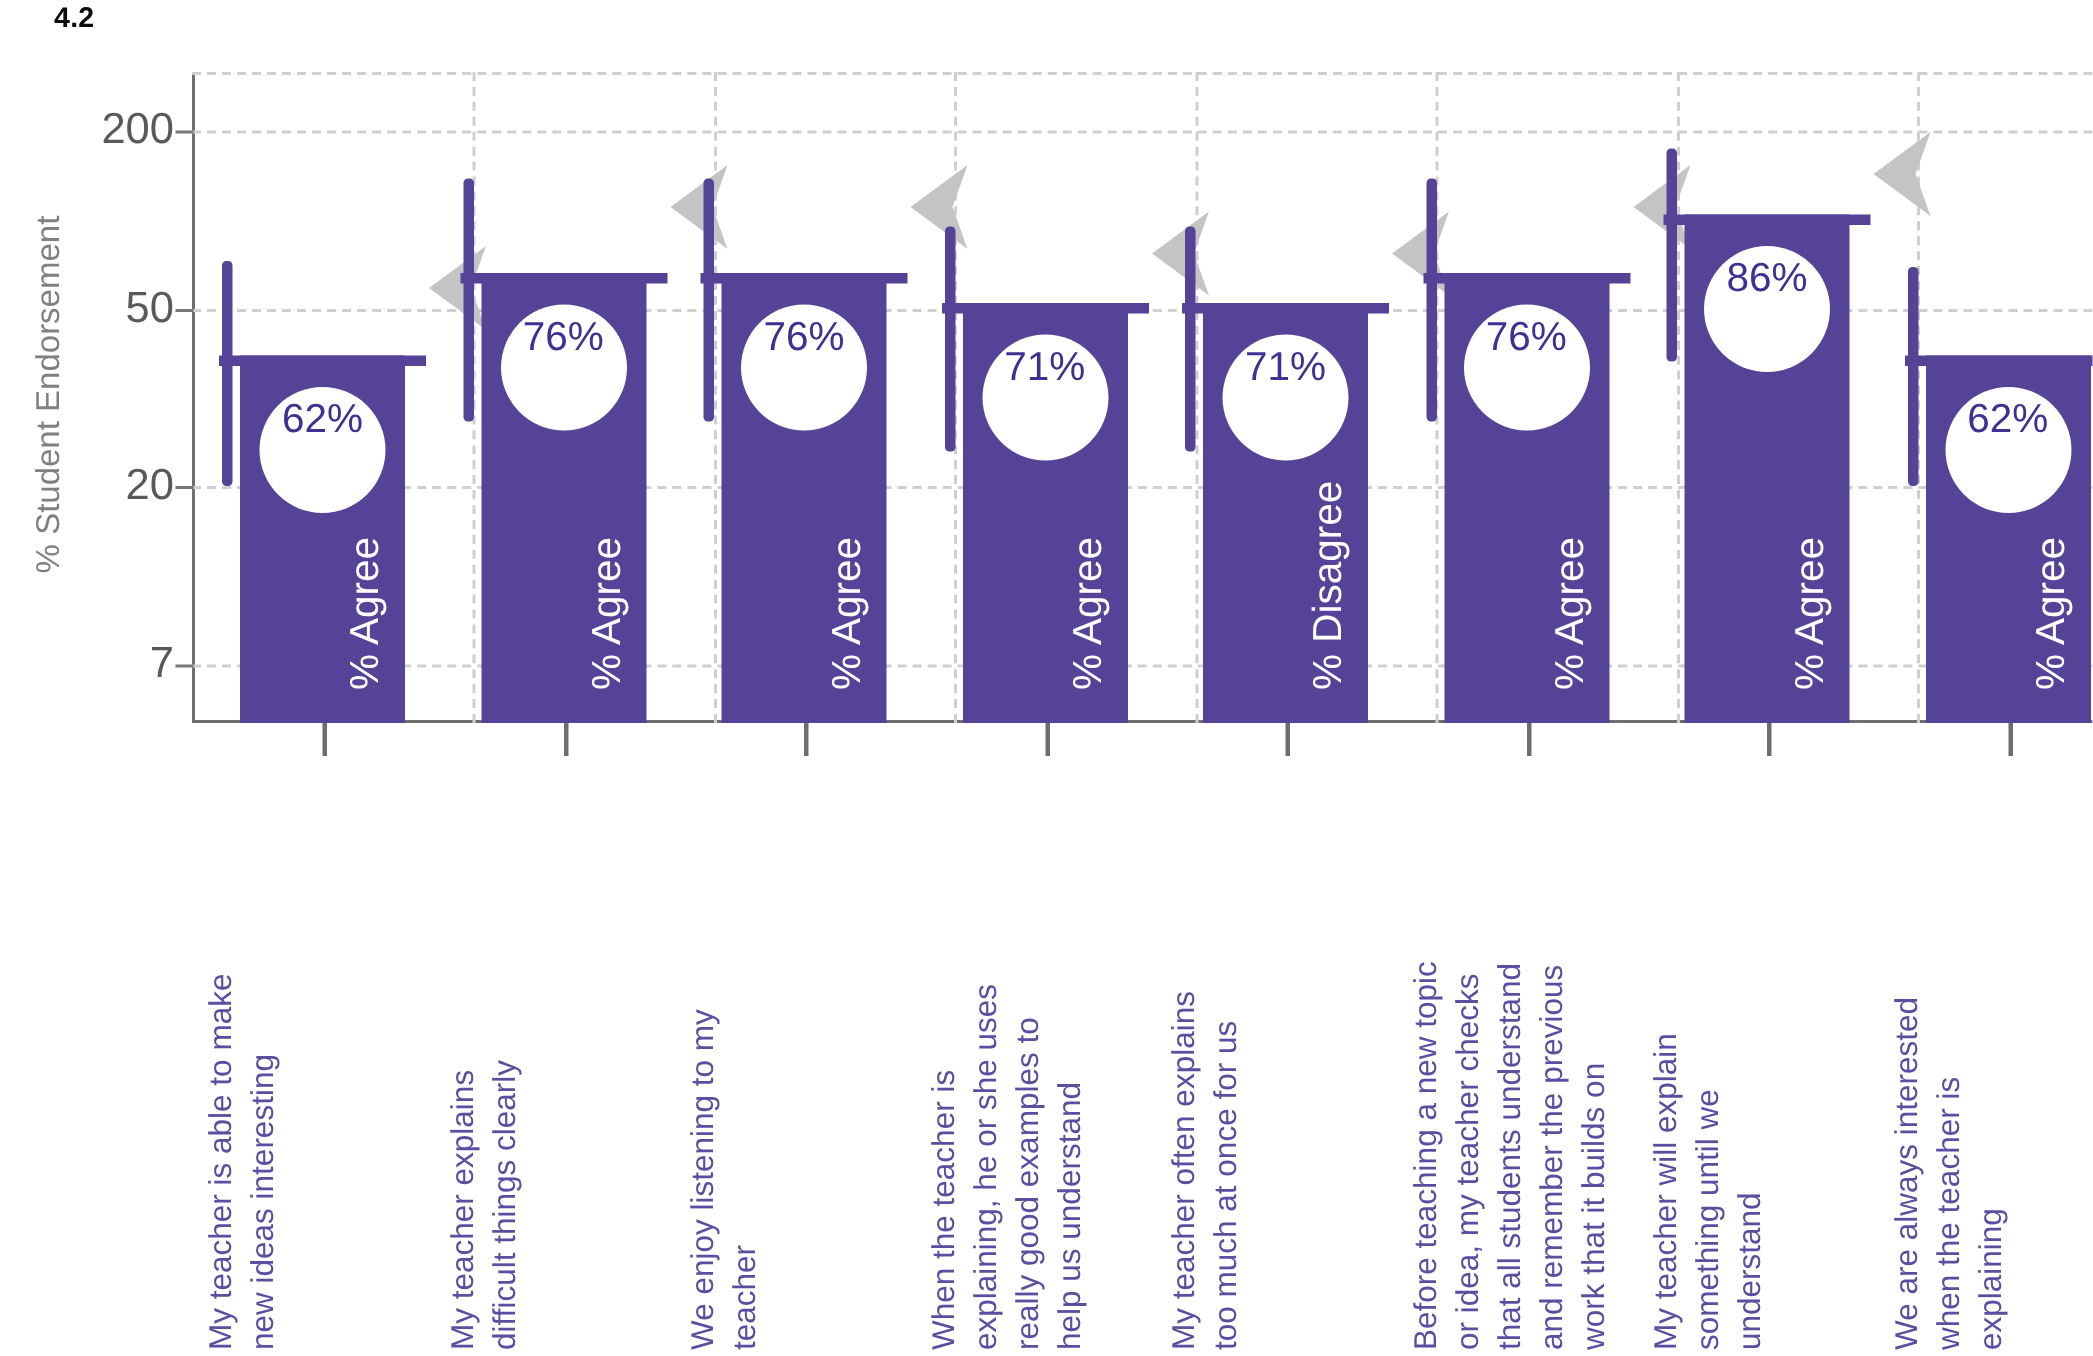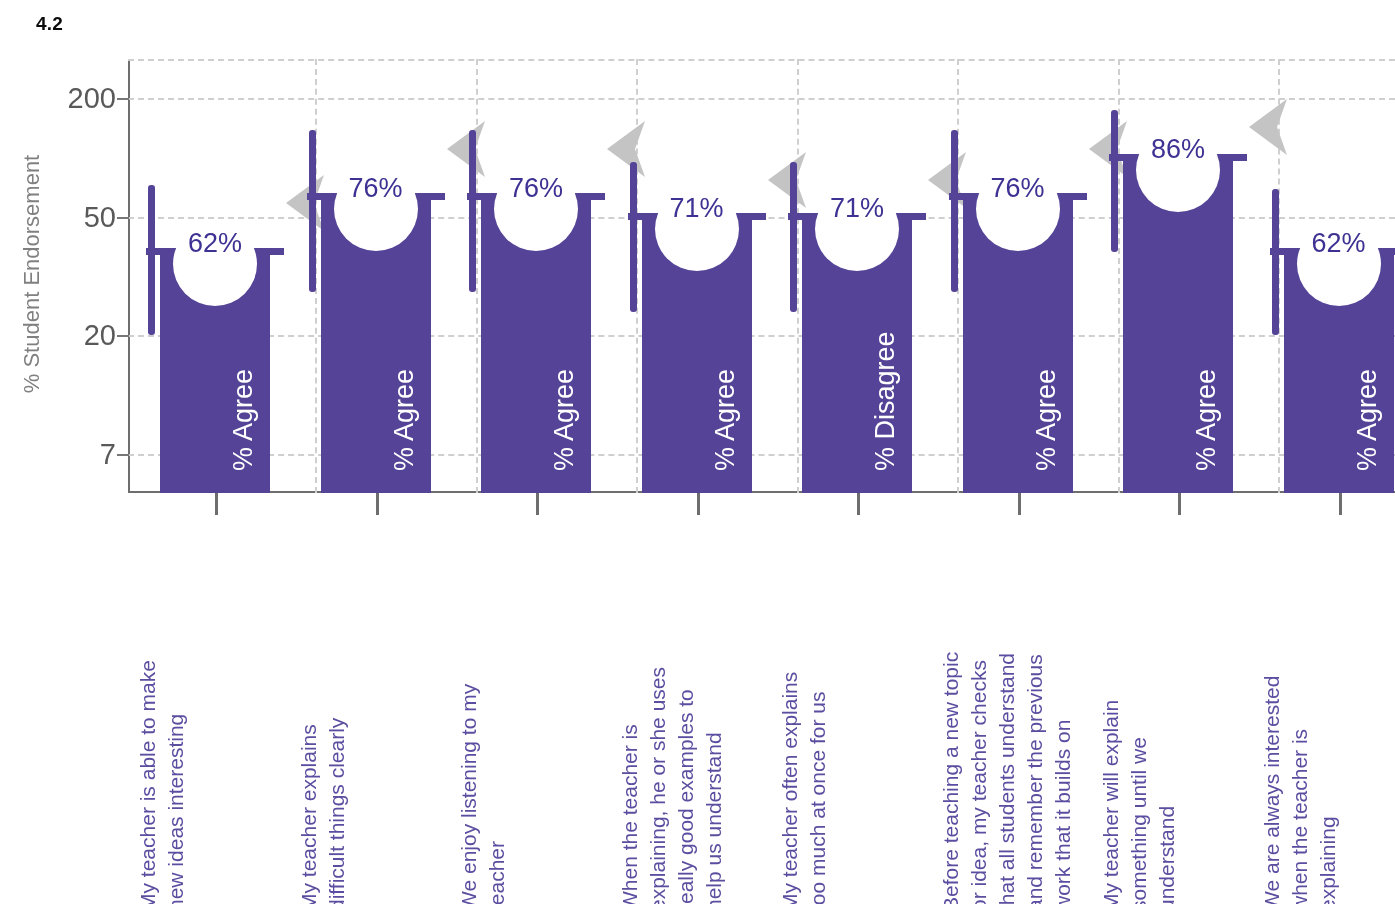--- a/index.html
+++ b/index.html
@@ -9,21 +9,21 @@
   }
   body {
     width: 1395px;
     height: 904px;
     position: relative;
     font-family: "Liberation Sans", sans-serif;
     overflow: hidden;
   }
   #figure {
     position: absolute;
-    left: 0; top: 11px;
+    left: 0; top: 0;
     width: 1395px;
     height: 772px;
   }
   .fig-number {
     position: absolute;
     left: 36px;
     top: 2px;
     font-size: 19px;
     font-weight: bold;
     color: #0b0b0b;
@@ -129,20 +129,21 @@
     height: 84px;
     border-radius: 50%;
     background: #ffffff;
     display: flex;
     align-items: flex-start;
     justify-content: center;
     color: #3d3293;
     font-size: 27px;
     padding-top: 6px;
     box-sizing: border-box;
+    margin-top: 47px;
   }
   .arrow {
     position: absolute;
     width: 42px;
     height: 58px;
   }
   .xlabel-block {
     position: absolute;
     top: 530px;
     height: 370px;

